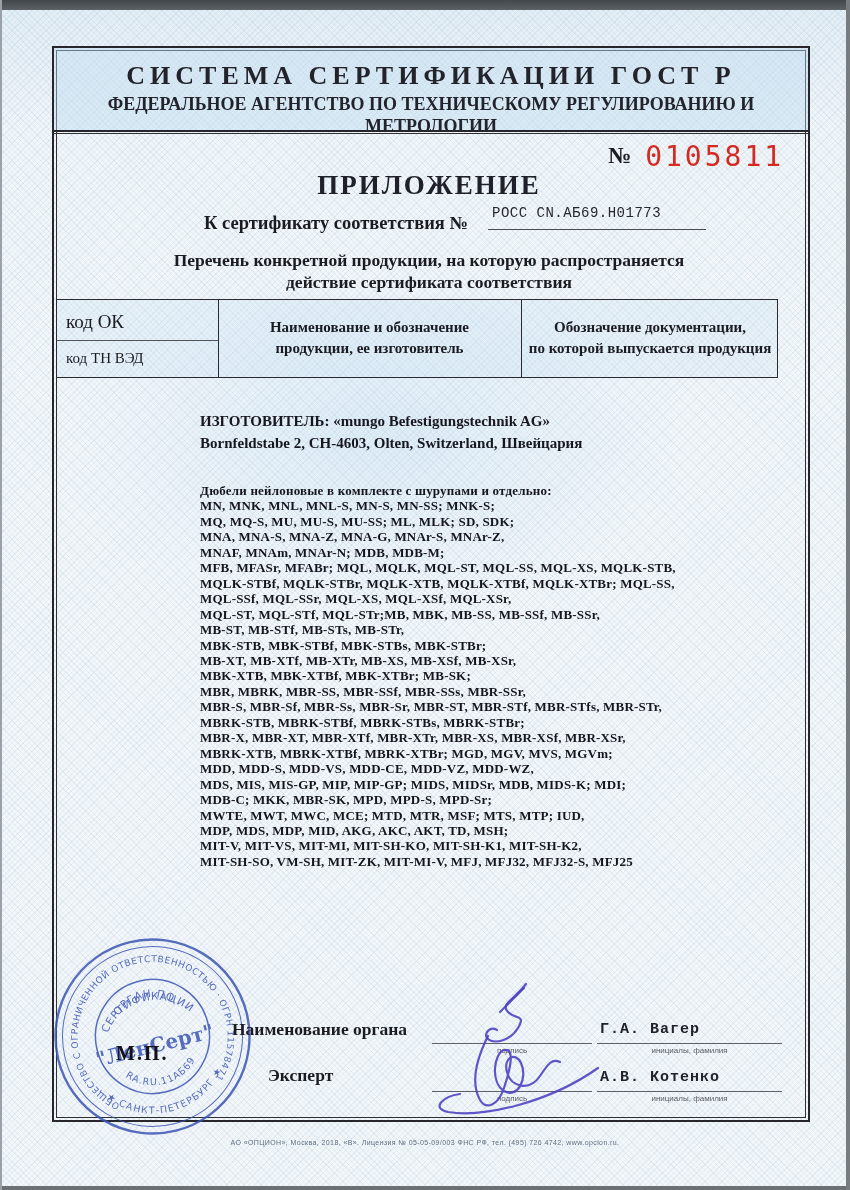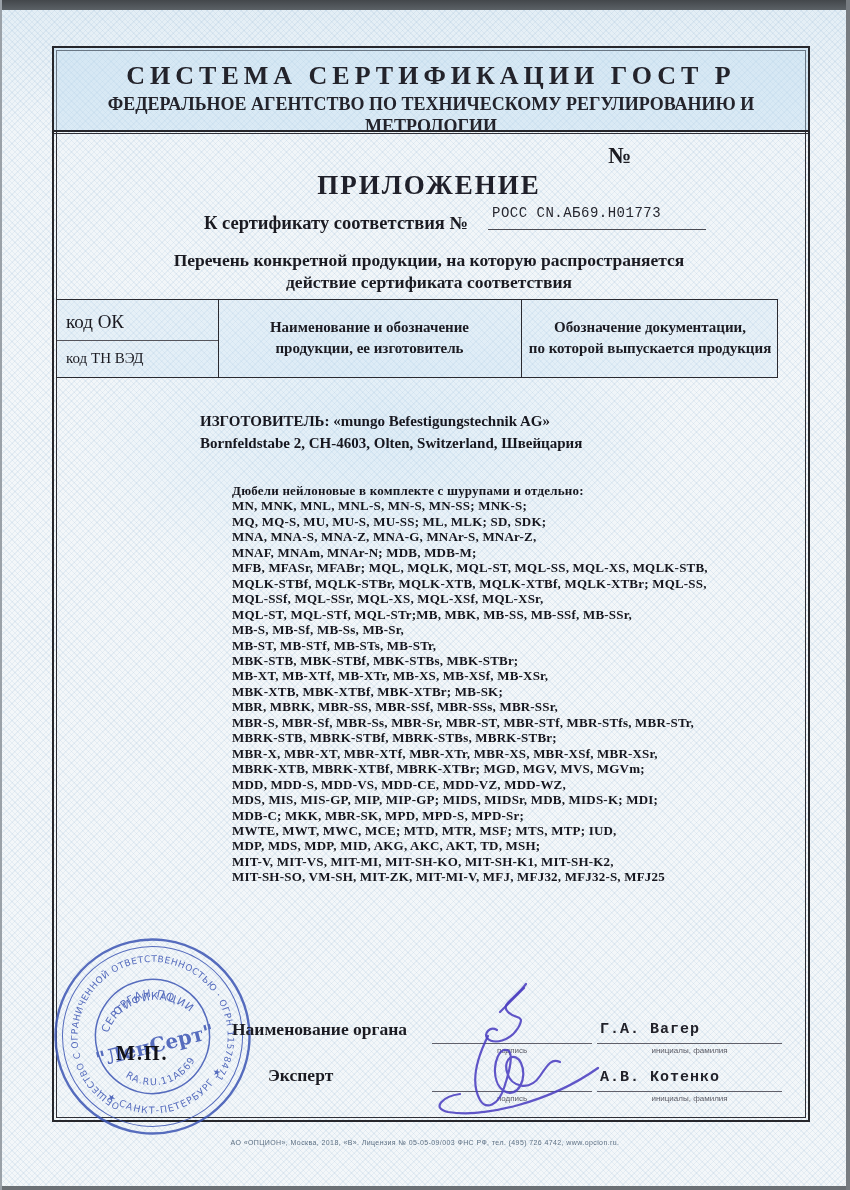--- a/index.html
+++ b/index.html
@@ -93,21 +93,21 @@
   .cell-ok{position:absolute;left:9px;top:11px;font-size:19px;}
   .cell-tnved{position:absolute;left:9px;top:50px;font-size:15px;}
   .cell-name{position:absolute;left:161px;top:17px;width:303px;text-align:center;font-size:15px;font-weight:bold;line-height:21px;}
   .cell-doc{position:absolute;left:464px;top:17px;width:258px;text-align:center;font-size:15px;font-weight:bold;line-height:21px;}
 
   .manufacturer{position:absolute;left:200px;top:410px;font-size:15px;font-weight:bold;line-height:22px;color:#17171f;}
 
   .products{
     position:absolute;left:200px;top:483px;width:580px;
     font-size:13px;font-weight:bold;line-height:15.45px;
-    color:#15151d;letter-spacing:.2px;padding-left:32px;
+    color:#15151d;letter-spacing:.2px;
   }
 
   
   .stamp{position:absolute;left:40px;top:924px;width:225px;height:225px;transform:rotate(-14deg);opacity:.85;}
   .stamp text{fill:#3c55b4;}
   .stamp .ring-label{font-family:"DejaVu Sans",sans-serif;font-size:9px;letter-spacing:.6px;}
   .stamp .bottom-label{font-family:"DejaVu Sans",sans-serif;font-size:9.5px;letter-spacing:1.2px;}
   .stamp .org-label{font-family:"DejaVu Sans",sans-serif;font-size:10.5px;letter-spacing:.8px;}
   .stamp .reg-label{font-family:"DejaVu Sans",sans-serif;font-size:9.5px;letter-spacing:1px;}
   .stamp .center-name{font-family:"DejaVu Serif",serif;font-size:20px;font-weight:bold;}
@@ -151,20 +151,21 @@
   <div class="frame">
     <div class="header-band">
       <h1 class="sys-title">СИСТЕМА СЕРТИФИКАЦИИ ГОСТ Р</h1>
       <h2 class="agency">ФЕДЕРАЛЬНОЕ АГЕНТСТВО ПО ТЕХНИЧЕСКОМУ РЕГУЛИРОВАНИЮ И МЕТРОЛОГИИ</h2>
     </div>
     <div class="header-sep"></div>
   </div>
 
   <div class="serial">
     <span class="serial-prefix">№</span>
+    <span class="serial-number">0105811</span>
   </div>
 
   <h3 class="appendix-title">ПРИЛОЖЕНИЕ</h3>
 
   <div class="cert-label">К сертификату соответствия №</div>
   <div class="cert-number">РОСС CN.АБ69.Н01773</div>
   <div class="cert-underline"></div>
 
   <div class="scope1">Перечень конкретной продукции,  на которую распространяется</div>
   <div class="scope2">действие сертификата соответствия</div>
@@ -193,21 +194,20 @@
   <div class="products">
       <div>Дюбели нейлоновые в комплекте с шурупами и отдельно:</div>
       <div>MN, MNK, MNL, MNL-S, MN-S, MN-SS; MNK-S;</div>
       <div>MQ, MQ-S, MU, MU-S, MU-SS; ML, MLK; SD, SDK;</div>
       <div>MNA, MNA-S, MNA-Z, MNA-G, MNAr-S, MNAr-Z,</div>
       <div>MNAF, MNAm, MNAr-N; MDB, MDB-M;</div>
       <div>MFB, MFASr, MFABr; MQL, MQLK, MQL-ST, MQL-SS, MQL-XS, MQLK-STB,</div>
       <div>MQLK-STBf, MQLK-STBr, MQLK-XTB, MQLK-XTBf, MQLK-XTBr; MQL-SS,</div>
       <div>MQL-SSf, MQL-SSr, MQL-XS, MQL-XSf, MQL-XSr,</div>
       <div>MQL-ST, MQL-STf, MQL-STr;MB, MBK, MB-SS, MB-SSf, MB-SSr,</div>
-      <div>MB-S, MB-Sf, MB-Ss, MB-Sr,</div>
       <div>MB-ST, MB-STf, MB-STs,  MB-STr,</div>
       <div>MBK-STB, MBK-STBf, MBK-STBs, MBK-STBr;</div>
       <div>MB-XT, MB-XTf, MB-XTr, MB-XS, MB-XSf, MB-XSr,</div>
       <div>MBK-XTB, MBK-XTBf, MBK-XTBr; MB-SK;</div>
       <div>MBR, MBRK, MBR-SS, MBR-SSf, MBR-SSs, MBR-SSr,</div>
       <div>MBR-S, MBR-Sf, MBR-Ss, MBR-Sr, MBR-ST, MBR-STf, MBR-STfs, MBR-STr,</div>
       <div>MBRK-STB, MBRK-STBf, MBRK-STBs, MBRK-STBr;</div>
       <div>MBR-X, MBR-XT, MBR-XTf, MBR-XTr, MBR-XS,  MBR-XSf, MBR-XSr,</div>
       <div>MBRK-XTB, MBRK-XTBf, MBRK-XTBr; MGD, MGV, MVS, MGVm;</div>
       <div>MDD, MDD-S, MDD-VS, MDD-CE, MDD-VZ, MDD-WZ,</div>

